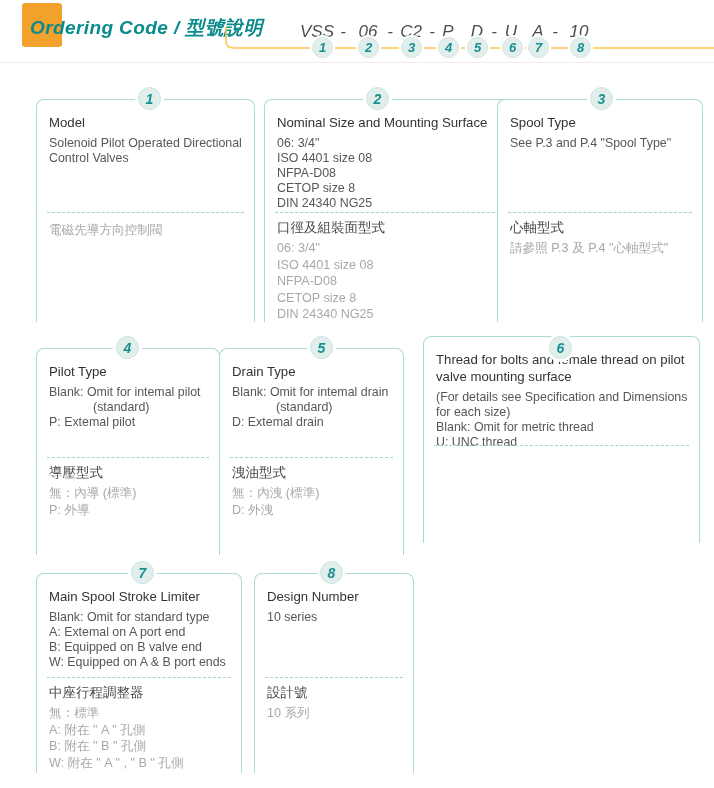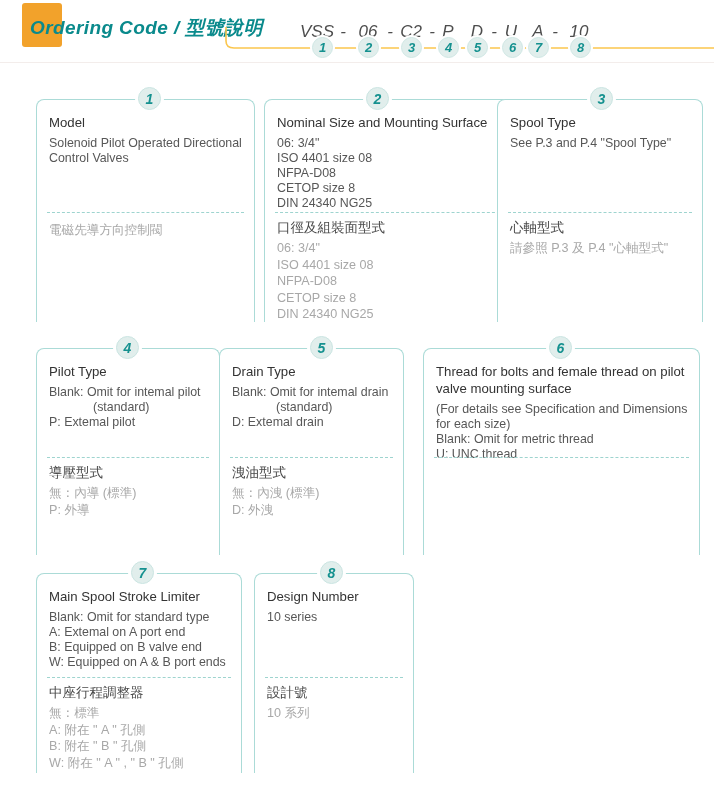--- a/index.html
+++ b/index.html
@@ -186,21 +186,21 @@
     <div class="zh">
       <div class="zh-title">洩油型式</div>
       <div class="zh-lines">
         <div>無：內洩 (標準)</div>
         <div>D: 外洩</div>
       </div>
     </div>
   </div>
   <div class="box-badge" style="left:310px;top:336px">5</div>
 
-  <div class="spec-box row2" style="left:423px;top:348px;width:277px;height:207px">
+  <div class="spec-box row2" style="left:423px;top:336px;width:277px;height:207px">
     <div class="en">
       <div class="en-title">
         <span class="tl">Thread for bolts and female thread on pilot</span>
         <span class="tl">valve mounting surface</span>
       </div>
       <div class="en-lines">
         <div>(For details see Specification and Dimensions</div>
         <div>for each size)</div>
         <div>Blank: Omit for metric thread</div>
         <div>U: UNC thread</div>

